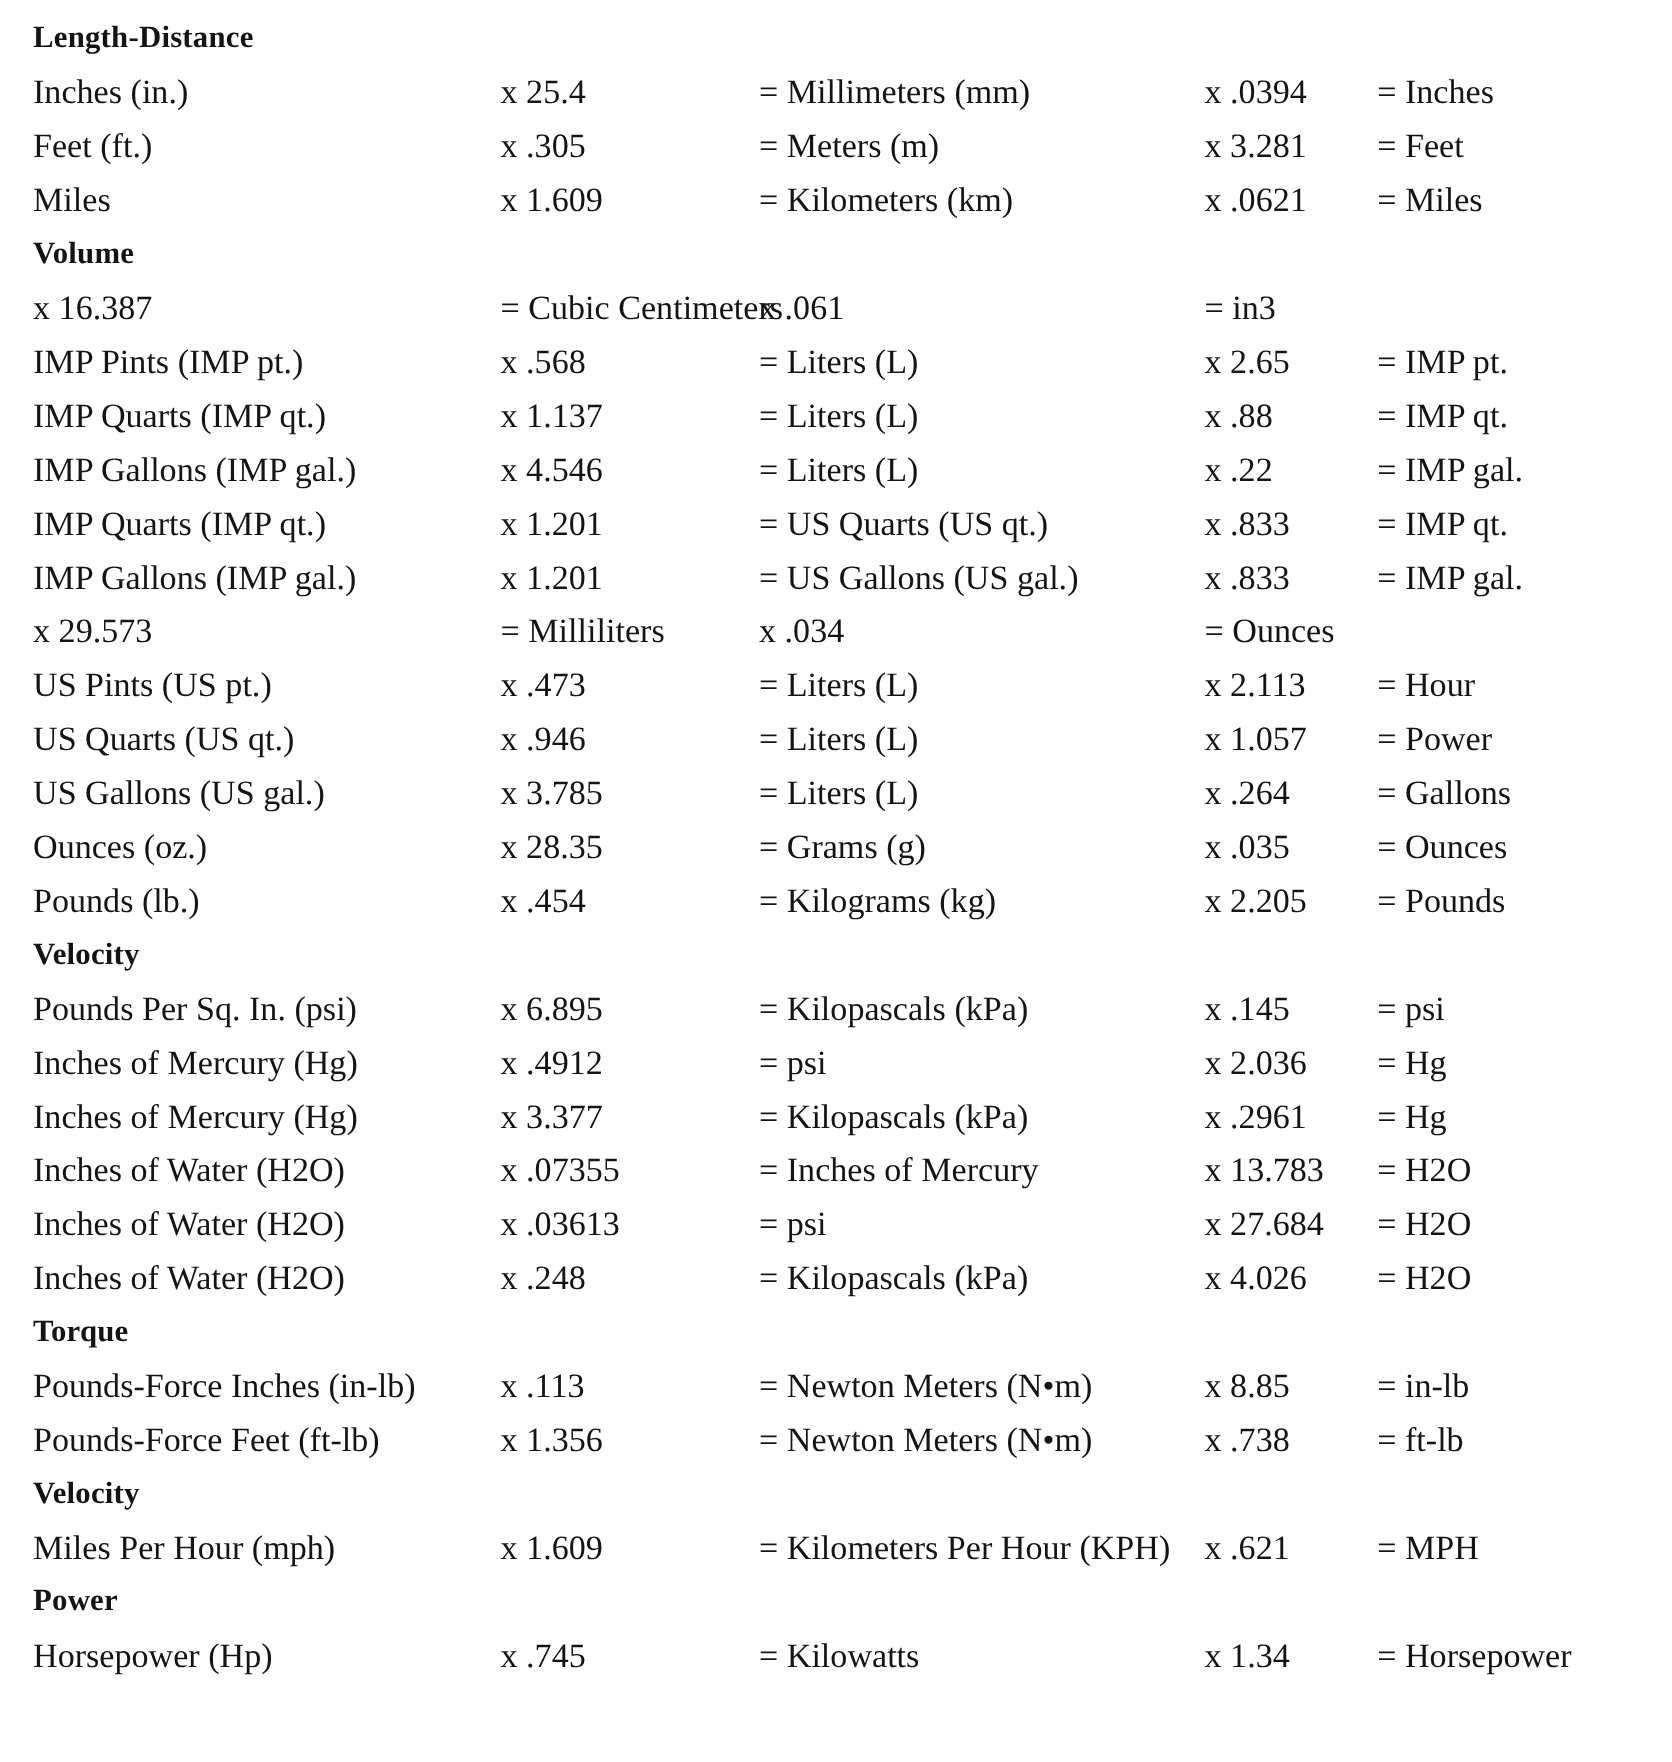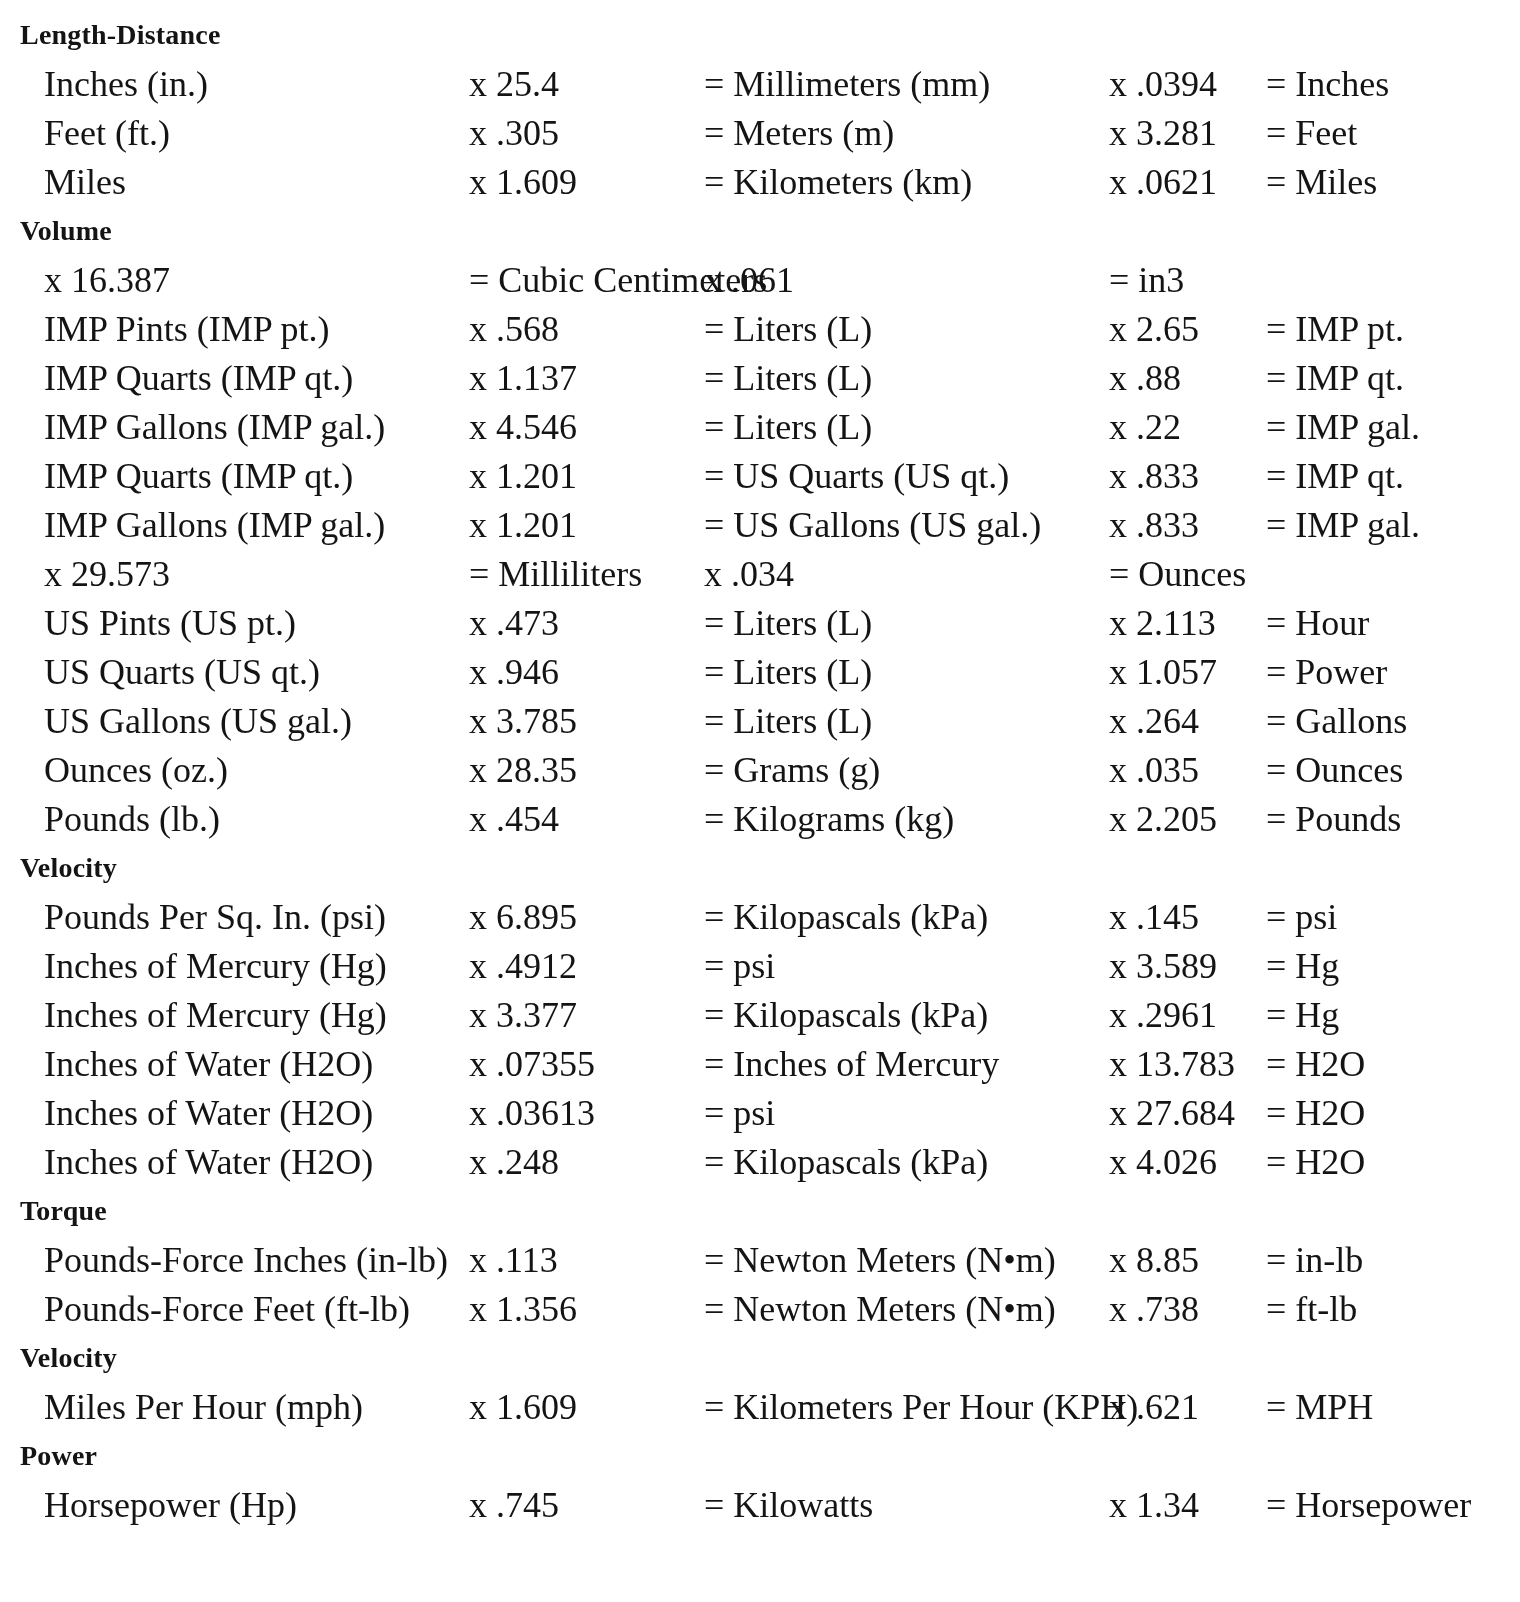--- a/index.html
+++ b/index.html
@@ -8,38 +8,37 @@
     background: #ffffff;
   }
   body {
     width: 1520px;
     height: 1602px;
     font-family: "Liberation Serif", serif;
     color: #141414;
     overflow: hidden;
   }
   .conversion-table {
-    padding: 10px 0 0 20px;
+    padding: 10px 0 0 30px;
     box-sizing: border-box;
   }
   .section-title {
     font-weight: bold;
     font-size: 28px;
     height: 49px;
     display: flex;
     align-items: center;
     letter-spacing: 0.2px;
   }
   .row {
     display: grid;
     grid-template-columns: 425px 235px 405px 157px 1fr;
     height: 49px;
     align-items: center;
-    font-size: 36px;
-    margin-left: 24px;
+    font-size: 31px;
   }
   .cell {
     white-space: nowrap;
     overflow: visible;
   }
 </style>
 </head>
 <body>
 
 <div class="conversion-table">
@@ -153,21 +152,21 @@
       <div class="cell">Pounds Per Sq. In. (psi)</div>
       <div class="cell">x 6.895</div>
       <div class="cell">= Kilopascals (kPa)</div>
       <div class="cell">x .145</div>
       <div class="cell">= psi</div>
     </div>
     <div class="row">
       <div class="cell">Inches of Mercury (Hg)</div>
       <div class="cell">x .4912</div>
       <div class="cell">= psi</div>
-      <div class="cell">x 3.589</div>
+      <div class="cell">x 2.036</div>
       <div class="cell">= Hg</div>
     </div>
     <div class="row">
       <div class="cell">Inches of Mercury (Hg)</div>
       <div class="cell">x 3.377</div>
       <div class="cell">= Kilopascals (kPa)</div>
       <div class="cell">x .2961</div>
       <div class="cell">= Hg</div>
     </div>
     <div class="row">

